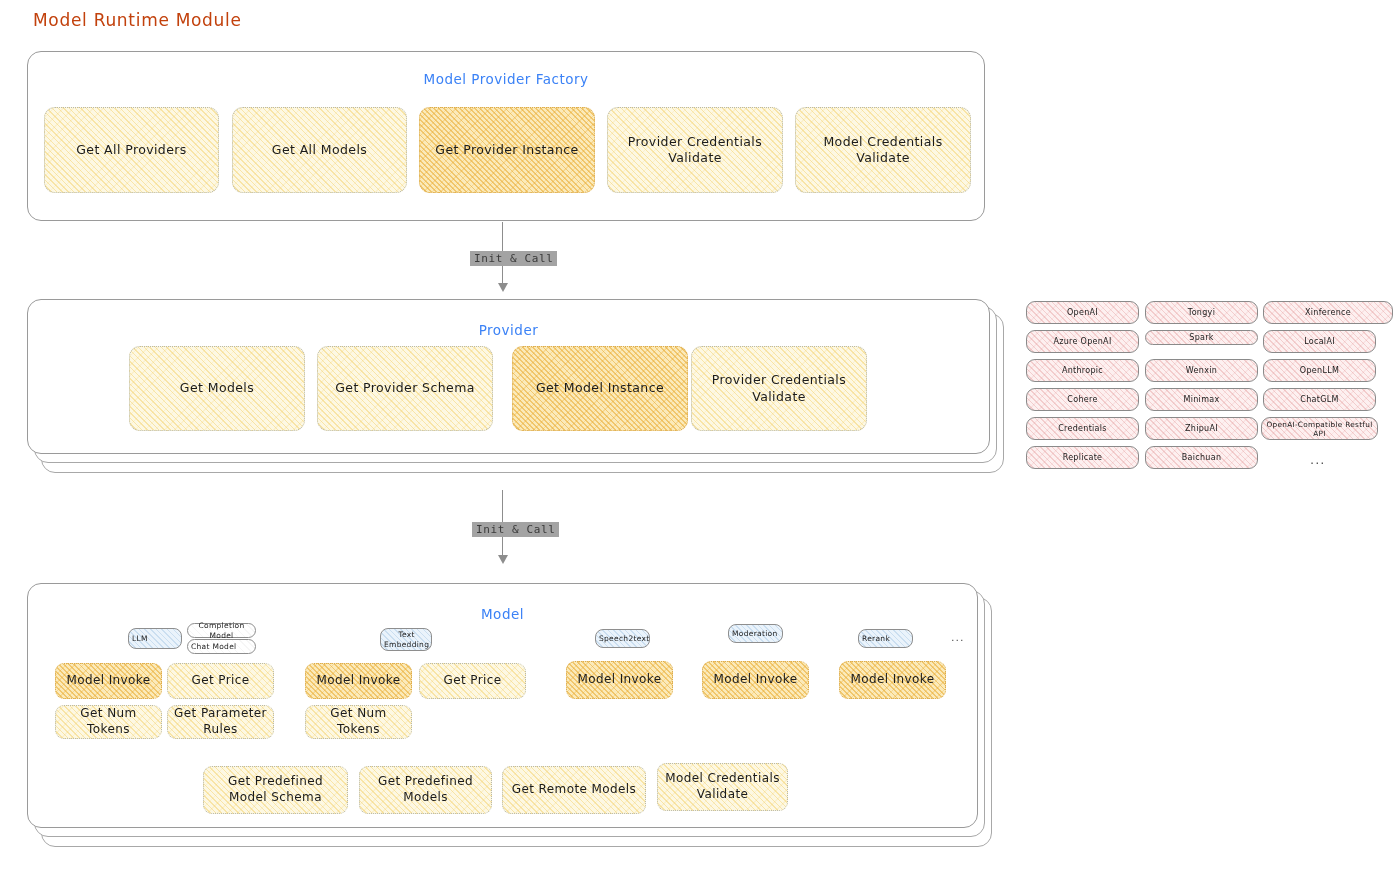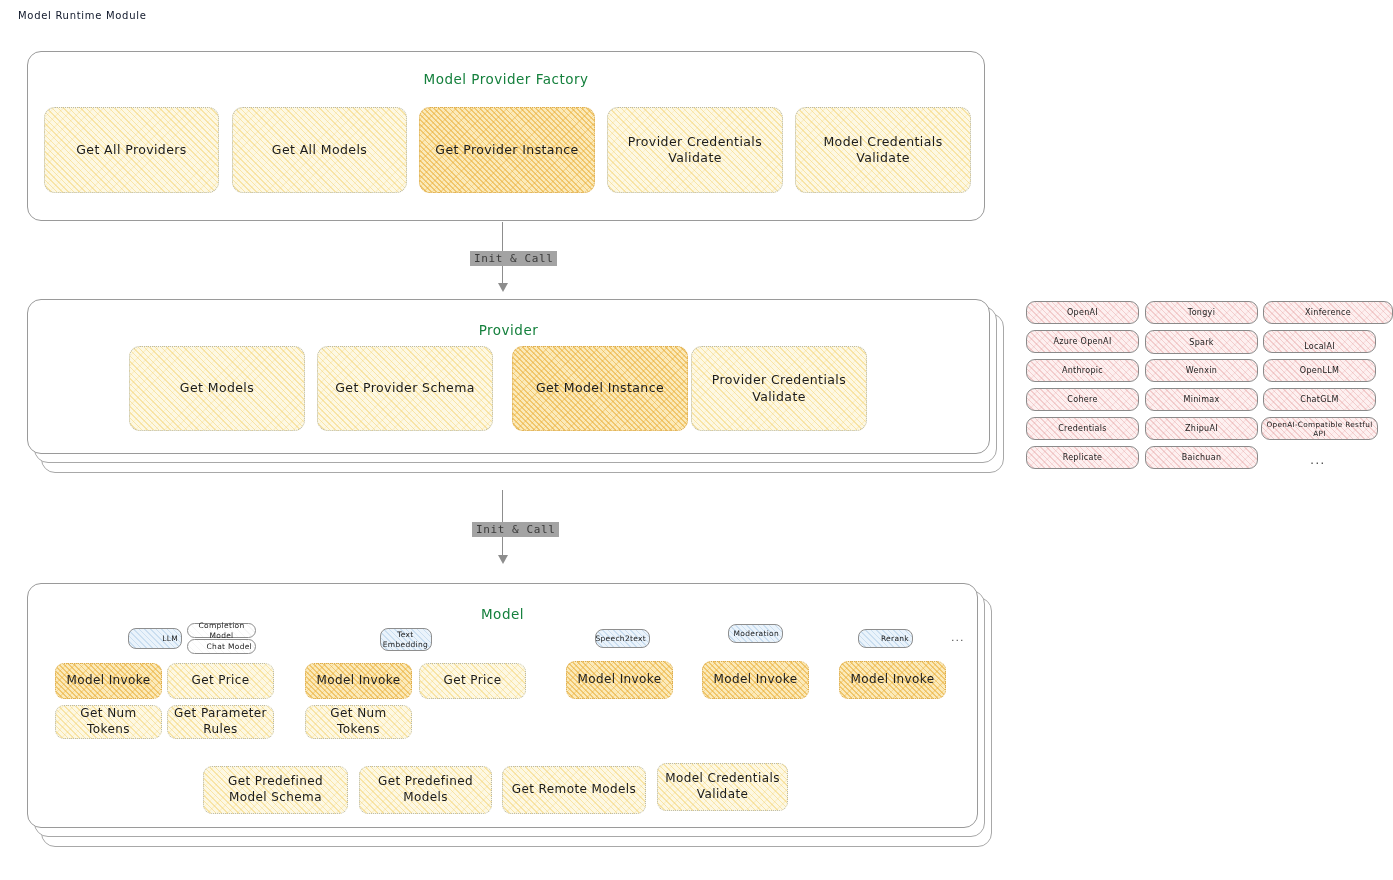--- a/index.html
+++ b/index.html
@@ -53,23 +53,23 @@
     letter-spacing: 0.4px;
   }
   .mono {
     font-family: "DejaVu Sans Mono", monospace;
     color: #3a3a3a;
   }
 
   
   #page-title {
     position: absolute;
-    left: 18px; top: 10px;
-    font-size: 10px;
-    color: #0f172a;
+    left: 33px; top: 10px;
+    font-size: 17px;
+    color: #c2410c;
     letter-spacing: 0.7px;
   }
 
   
   .card {
     position: absolute;
     background: #ffffff;
     border: 1.3px solid #9a9a9a;
     border-radius: 14px;
   }
@@ -77,21 +77,21 @@
     position: absolute;
     background: #ffffff;
     border: 1.2px solid #a8a8a8;
     border-radius: 14px;
   }
   .card-title {
     position: absolute;
     left: 0; right: 0;
     text-align: center;
     font-size: 13.5px;
-    color: #15803d;
+    color: #3b82f6;
     letter-spacing: 0.5px;
   }
 
   
   .fbox {
     position: absolute;
     border: 1.2px dotted #b9b9a8;
     border-radius: 11px;
     display: flex;
     align-items: center;
@@ -106,21 +106,21 @@
   .fbox.hl { border-color: #d9ab52; }
   .fbox.sm { font-size: 12px; border-radius: 9px; }
 
   
   .badge {
     position: absolute;
     border: 1.2px solid #8e8e8e;
     border-radius: 8px;
     display: flex;
     align-items: center;
-    justify-content: flex-end;
+    justify-content: flex-start;
     text-align: center;
     font-size: 7.5px;
     color: #1b1b1b;
     letter-spacing: 0.3px;
     line-height: 1.25;
     padding: 1px 3px;
   }
   .badge.plain { border-color: #8e8e8e; }
 
   
@@ -233,40 +233,40 @@
   <div class="chip hatch-pink hand" style="left:1026px; top:417px; width:113px; height:23px;">
     <span>Credentials</span>
   </div>
   <div class="chip hatch-pink hand" style="left:1026px; top:446px; width:113px; height:23px;">
     <span>Replicate</span>
   </div>
 
   <div class="chip hatch-pink hand" style="left:1145px; top:301px; width:113px; height:23px;">
     <span>Tongyi</span>
   </div>
-  <div class="chip hatch-pink hand" style="left:1145px; top:330px; width:113px; height:24px;">
+  <div class="chip hatch-pink hand" style="left:1145px; top:330px; width:113px; height:15px;">
     <span>Spark</span>
   </div>
   <div class="chip hatch-pink hand" style="left:1145px; top:359px; width:113px; height:23px;">
     <span>Wenxin</span>
   </div>
   <div class="chip hatch-pink hand" style="left:1145px; top:388px; width:113px; height:23px;">
     <span>Minimax</span>
   </div>
   <div class="chip hatch-pink hand" style="left:1145px; top:417px; width:113px; height:23px;">
     <span>ZhipuAI</span>
   </div>
   <div class="chip hatch-pink hand" style="left:1145px; top:446px; width:113px; height:23px;">
     <span>Baichuan</span>
   </div>
 
   <div class="chip hatch-pink hand" style="left:1263px; top:301px; width:130px; height:23px;">
     <span>Xinference</span>
   </div>
-  <div class="chip hatch-pink hand" style="left:1263px; top:330px; width:113px; height:23px;align-items:flex-end;">
+  <div class="chip hatch-pink hand" style="left:1263px; top:330px; width:113px; height:23px;">
     <span>LocalAI</span>
   </div>
   <div class="chip hatch-pink hand" style="left:1263px; top:359px; width:113px; height:23px;">
     <span>OpenLLM</span>
   </div>
   <div class="chip hatch-pink hand" style="left:1263px; top:388px; width:113px; height:23px;">
     <span>ChatGLM</span>
   </div>
   <div class="chip hatch-pink hand" style="left:1261px; top:417px; width:117px; height:23px; font-size:7.3px;">
     <span>OpenAI-Compatible Restful API</span>

